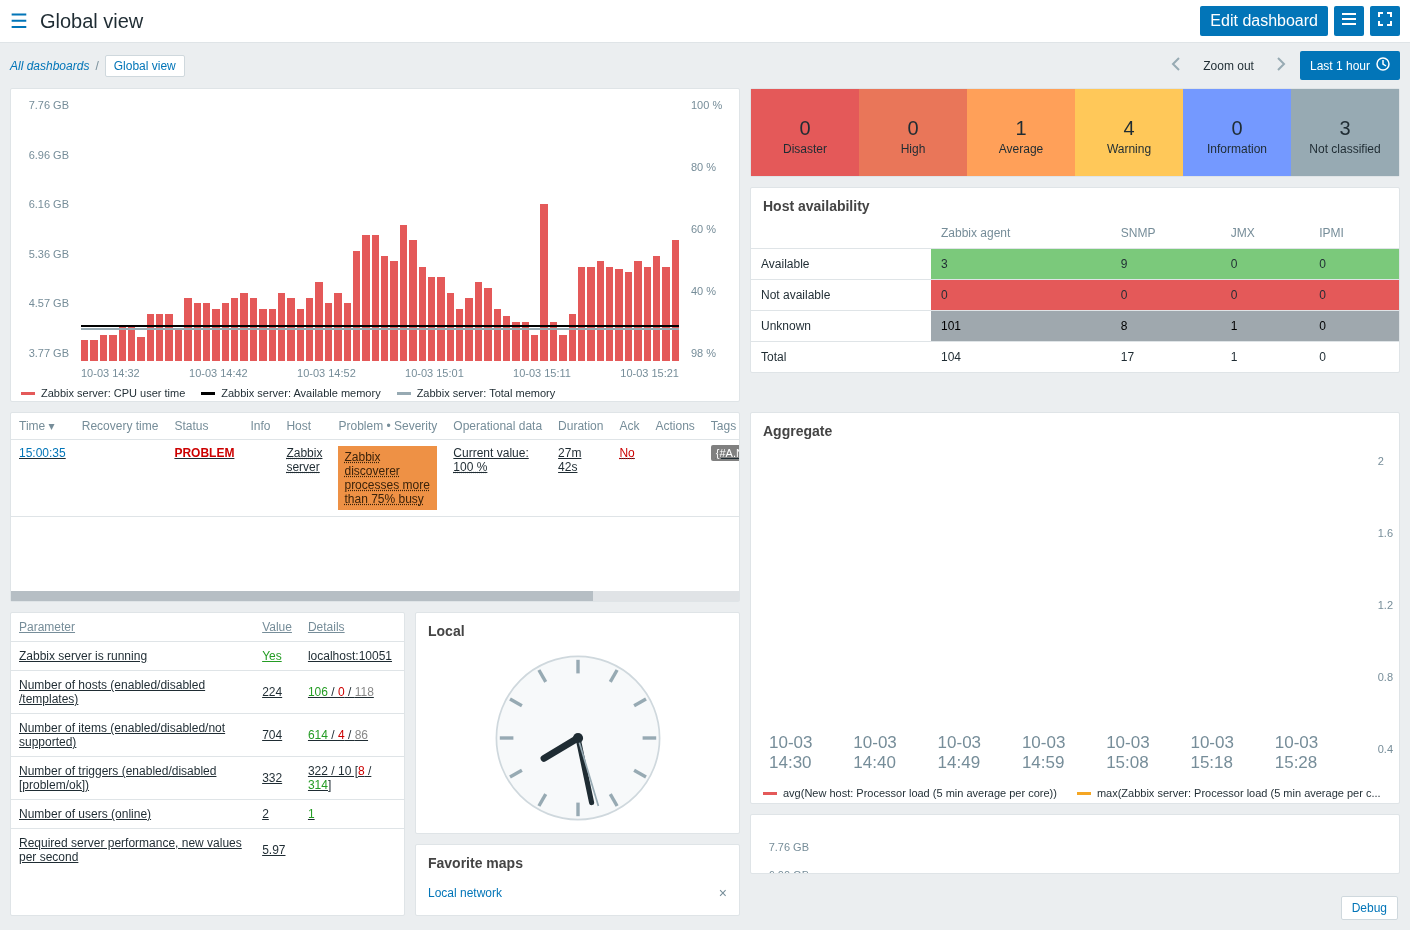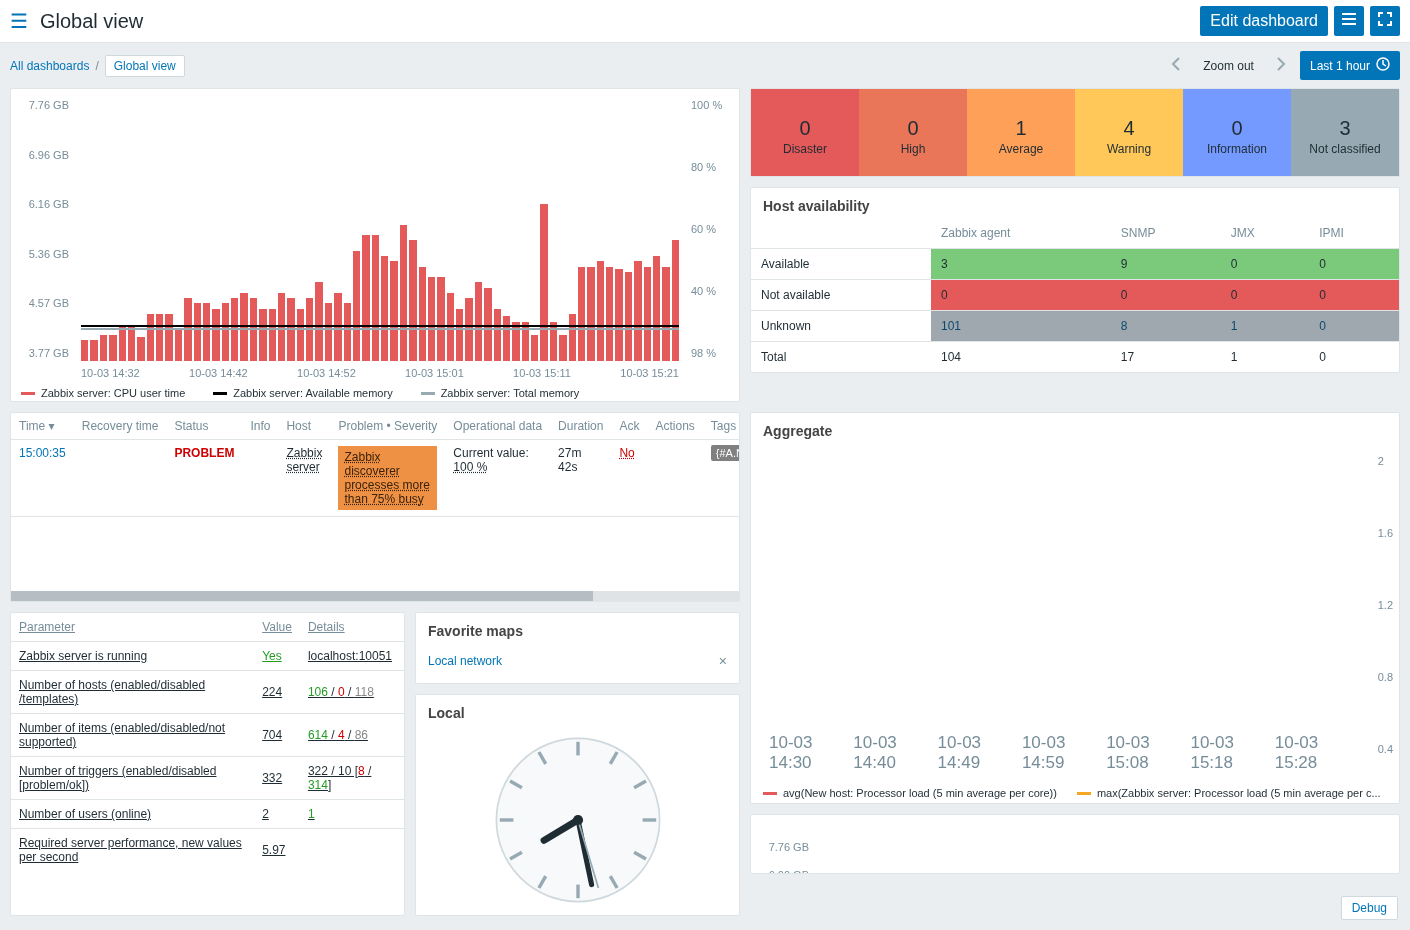--- a/index.html
+++ b/index.html
@@ -28,21 +28,21 @@
   *{box-sizing:border-box;}
   body{margin:0;font-family:Arial,Helvetica,sans-serif;font-size:12px;color:var(--text);background:var(--page-bg);width:1410px;}
   
   .topbar{background:#ffffff;display:flex;align-items:center;padding:6px 10px;border-bottom:1px solid var(--border);}
   .hamburger{color:var(--blue);font-size:20px;margin-right:12px;cursor:pointer;}
   .page-title{font-size:20px;color:var(--text);flex:1;}
   .btn{background:var(--blue-btn);color:#fff;border:none;padding:6px 10px;border-radius:2px;font-size:16px;cursor:pointer;margin-left:6px;display:inline-flex;align-items:center;gap:4px;}
   .icon-btn{width:30px;height:30px;justify-content:center;padding:0;}
   
   .subbar{display:flex;align-items:center;padding:8px 10px;color:var(--muted);}
-  .subbar a{color:var(--link);text-decoration:none;}
+  .subbar a{color:var(--link);text-decoration:none;font-style:italic;}
   .subbar .sep{margin:0 6px;}
   .crumb-chip{background:#fff;border:1px solid #cfd8dd;border-bottom-color:#cfd8dd;border-radius:2px;padding:3px 8px;color:var(--link);}
   .spacer{flex:1;}
   .timenav{display:flex;align-items:center;gap:6px;}
   .timenav .chev{color:var(--muted);font-size:16px;padding:4px 8px;cursor:pointer;}
   .timenav .zoom{color:var(--text);font-size:12px;padding:4px 8px;cursor:pointer;}
   .last1h{background:var(--blue-btn);color:#fff;border-radius:2px;padding:6px 10px;display:inline-flex;align-items:center;gap:6px;cursor:pointer;}
   
   .grid{display:grid;grid-template-columns:730px 1fr;grid-auto-rows:min-content;gap:10px;padding:0 10px 10px;}
   .card{background:var(--card-bg);border:1px solid var(--border);border-radius:2px;}
@@ -51,41 +51,41 @@
   
   .chart-wrap{position:relative;height:312px;}
   .y-left,.y-right{position:absolute;top:10px;height:260px;font-size:11px;color:var(--muted);display:flex;flex-direction:column;justify-content:space-between;}
   .y-left{left:8px;text-align:right;width:50px;}
   .y-right{right:8px;text-align:left;width:40px;}
   .plot{position:absolute;left:70px;right:60px;top:10px;bottom:40px;}
   .bars{display:flex;align-items:flex-end;height:100%;gap:2px;overflow:hidden;}
   .bars .bar{flex:1;background:var(--red);}
   .mem-line{position:absolute;left:0;right:0;height:2px;}
   .xaxis{position:absolute;left:70px;right:60px;bottom:22px;display:flex;justify-content:space-between;color:var(--muted);font-size:11px;}
-  .legend{position:absolute;left:10px;right:10px;bottom:2px;display:flex;gap:28px;font-size:11px;color:var(--text);}
+  .legend{position:absolute;left:10px;right:10px;bottom:2px;display:flex;gap:16px;font-size:11px;color:var(--text);}
   .lg-item{display:inline-flex;align-items:center;gap:6px;}
   .swatch{width:14px;height:3px;display:inline-block;}
   
   .sev-row{display:flex;gap:0;}
   .sev{flex:1;text-align:center;padding:28px 4px 20px;color:#1f2c33;}
   .sev .n{font-size:20px;}
   .sev .l{font-size:12px;margin-top:2px;}
   
   table{border-collapse:collapse;width:100%;}
   .host-av th,.host-av td{padding:8px 10px;text-align:left;font-weight:normal;font-size:12px;}
   .host-av thead th{color:var(--muted);}
   .host-av tbody td:first-child{width:180px;}
   .row-green td.cell{background:var(--row-green);color:#1f2c33;}
   .row-red td.cell{background:var(--row-red);color:#1f2c33;}
-  .row-grey td.cell{background:var(--row-grey);color:#0c4a6e;}
+  .row-grey td.cell{background:var(--row-grey);color:#000000;}
   .host-av tbody tr{border-top:1px solid var(--border);}
   
   .problems-wrap{overflow-x:auto;}
   .problems thead th{color:var(--muted);font-weight:normal;text-align:left;padding:6px 8px;white-space:nowrap;border-bottom:1px solid var(--border);}
-  .problems tbody td{padding:6px 8px;vertical-align:top;border-bottom:1px solid var(--border);}
+  .problems tbody td{padding:6px 8px;vertical-align:top;border-bottom:1px solid var(--border);text-decoration:underline;}
   .sev-badge{background:var(--problem-orange);color:#3a220a;padding:4px 6px;display:inline-block;}
   .dotted{text-decoration:underline dotted;}
   .prob{color:var(--problem-red);font-weight:bold;}
   .time-link{color:var(--link);}
   .no{color:var(--problem-red);}
   .tag{background:#808080;color:#fff;border-radius:2px;padding:2px 5px;font-size:11px;}
   .problems-card{height:190px;position:relative;}
   .hscroll-track{position:absolute;left:0;bottom:0;height:10px;background:#e0e3e6;width:100%;}
   .hscroll-thumb{height:10px;background:#b6bec4;}
   
@@ -431,29 +431,20 @@
               <tr>
     <td>Required server performance, new values per second</td>
     <td class="">5.97</td>
     <td></td>
               </tr>
             </tbody>
           </table>
       </div>
       <div style="display:flex;flex-direction:column;gap:10px;">
         <div class="card">
-          <div class="card-h">Favorite maps</div>
-          <div class="card-body" id="fav-list">
-              <div class="fav-item">
-     <a href="#">Local network</a>
-     <span class="close-x">×</span>
-   </div>
-            </div>
-        </div>
-        <div class="card">
           <div class="card-h">Local</div>
           <div class="clock">
             <svg viewBox="0 0 100 100">
               <circle cx="50" cy="50" r="48" fill="#f7f9fa" stroke="#cfd8dd"></circle>
               <g stroke="#97aab3" stroke-width="2">
                 <line x1="50" y1="4" x2="50" y2="12"></line>
                   <line x1="50" y1="88" x2="50" y2="96"></line>
                 <line x1="4" y1="50" x2="12" y2="50"></line>
                   <line x1="88" y1="50" x2="96" y2="50"></line>
                 <line x1="73" y1="10" x2="69" y2="17"></line>
@@ -465,20 +456,29 @@
                 <line x1="10" y1="27" x2="17" y2="31"></line>
                   <line x1="27" y1="10" x2="31" y2="17"></line>
               </g>
               <line x1="50" y1="50" x2="30" y2="62" stroke="#1f2c33" stroke-width="4" stroke-linecap="round"></line>
               <line x1="50" y1="50" x2="58" y2="88" stroke="#1f2c33" stroke-width="3" stroke-linecap="round"></line>
               <line x1="50" y1="50" x2="62" y2="90" stroke="#97aab3" stroke-width="1"></line>
               <circle cx="50" cy="50" r="3" fill="#1f2c33"></circle>
             </svg>
           </div>
         </div>
+        <div class="card">
+          <div class="card-h">Favorite maps</div>
+          <div class="card-body" id="fav-list">
+              <div class="fav-item">
+     <a href="#">Local network</a>
+     <span class="close-x">×</span>
+   </div>
+            </div>
+        </div>
       </div>
     </div>
   </div>
 
   <div style="display:flex;flex-direction:column;gap:10px;">
     <div class="card">
       <div class="card-h">Aggregate</div>
       <div class="agg-wrap">
         <div class="agg-plot">
             <div class="agg-bars" id="agg-bars">

